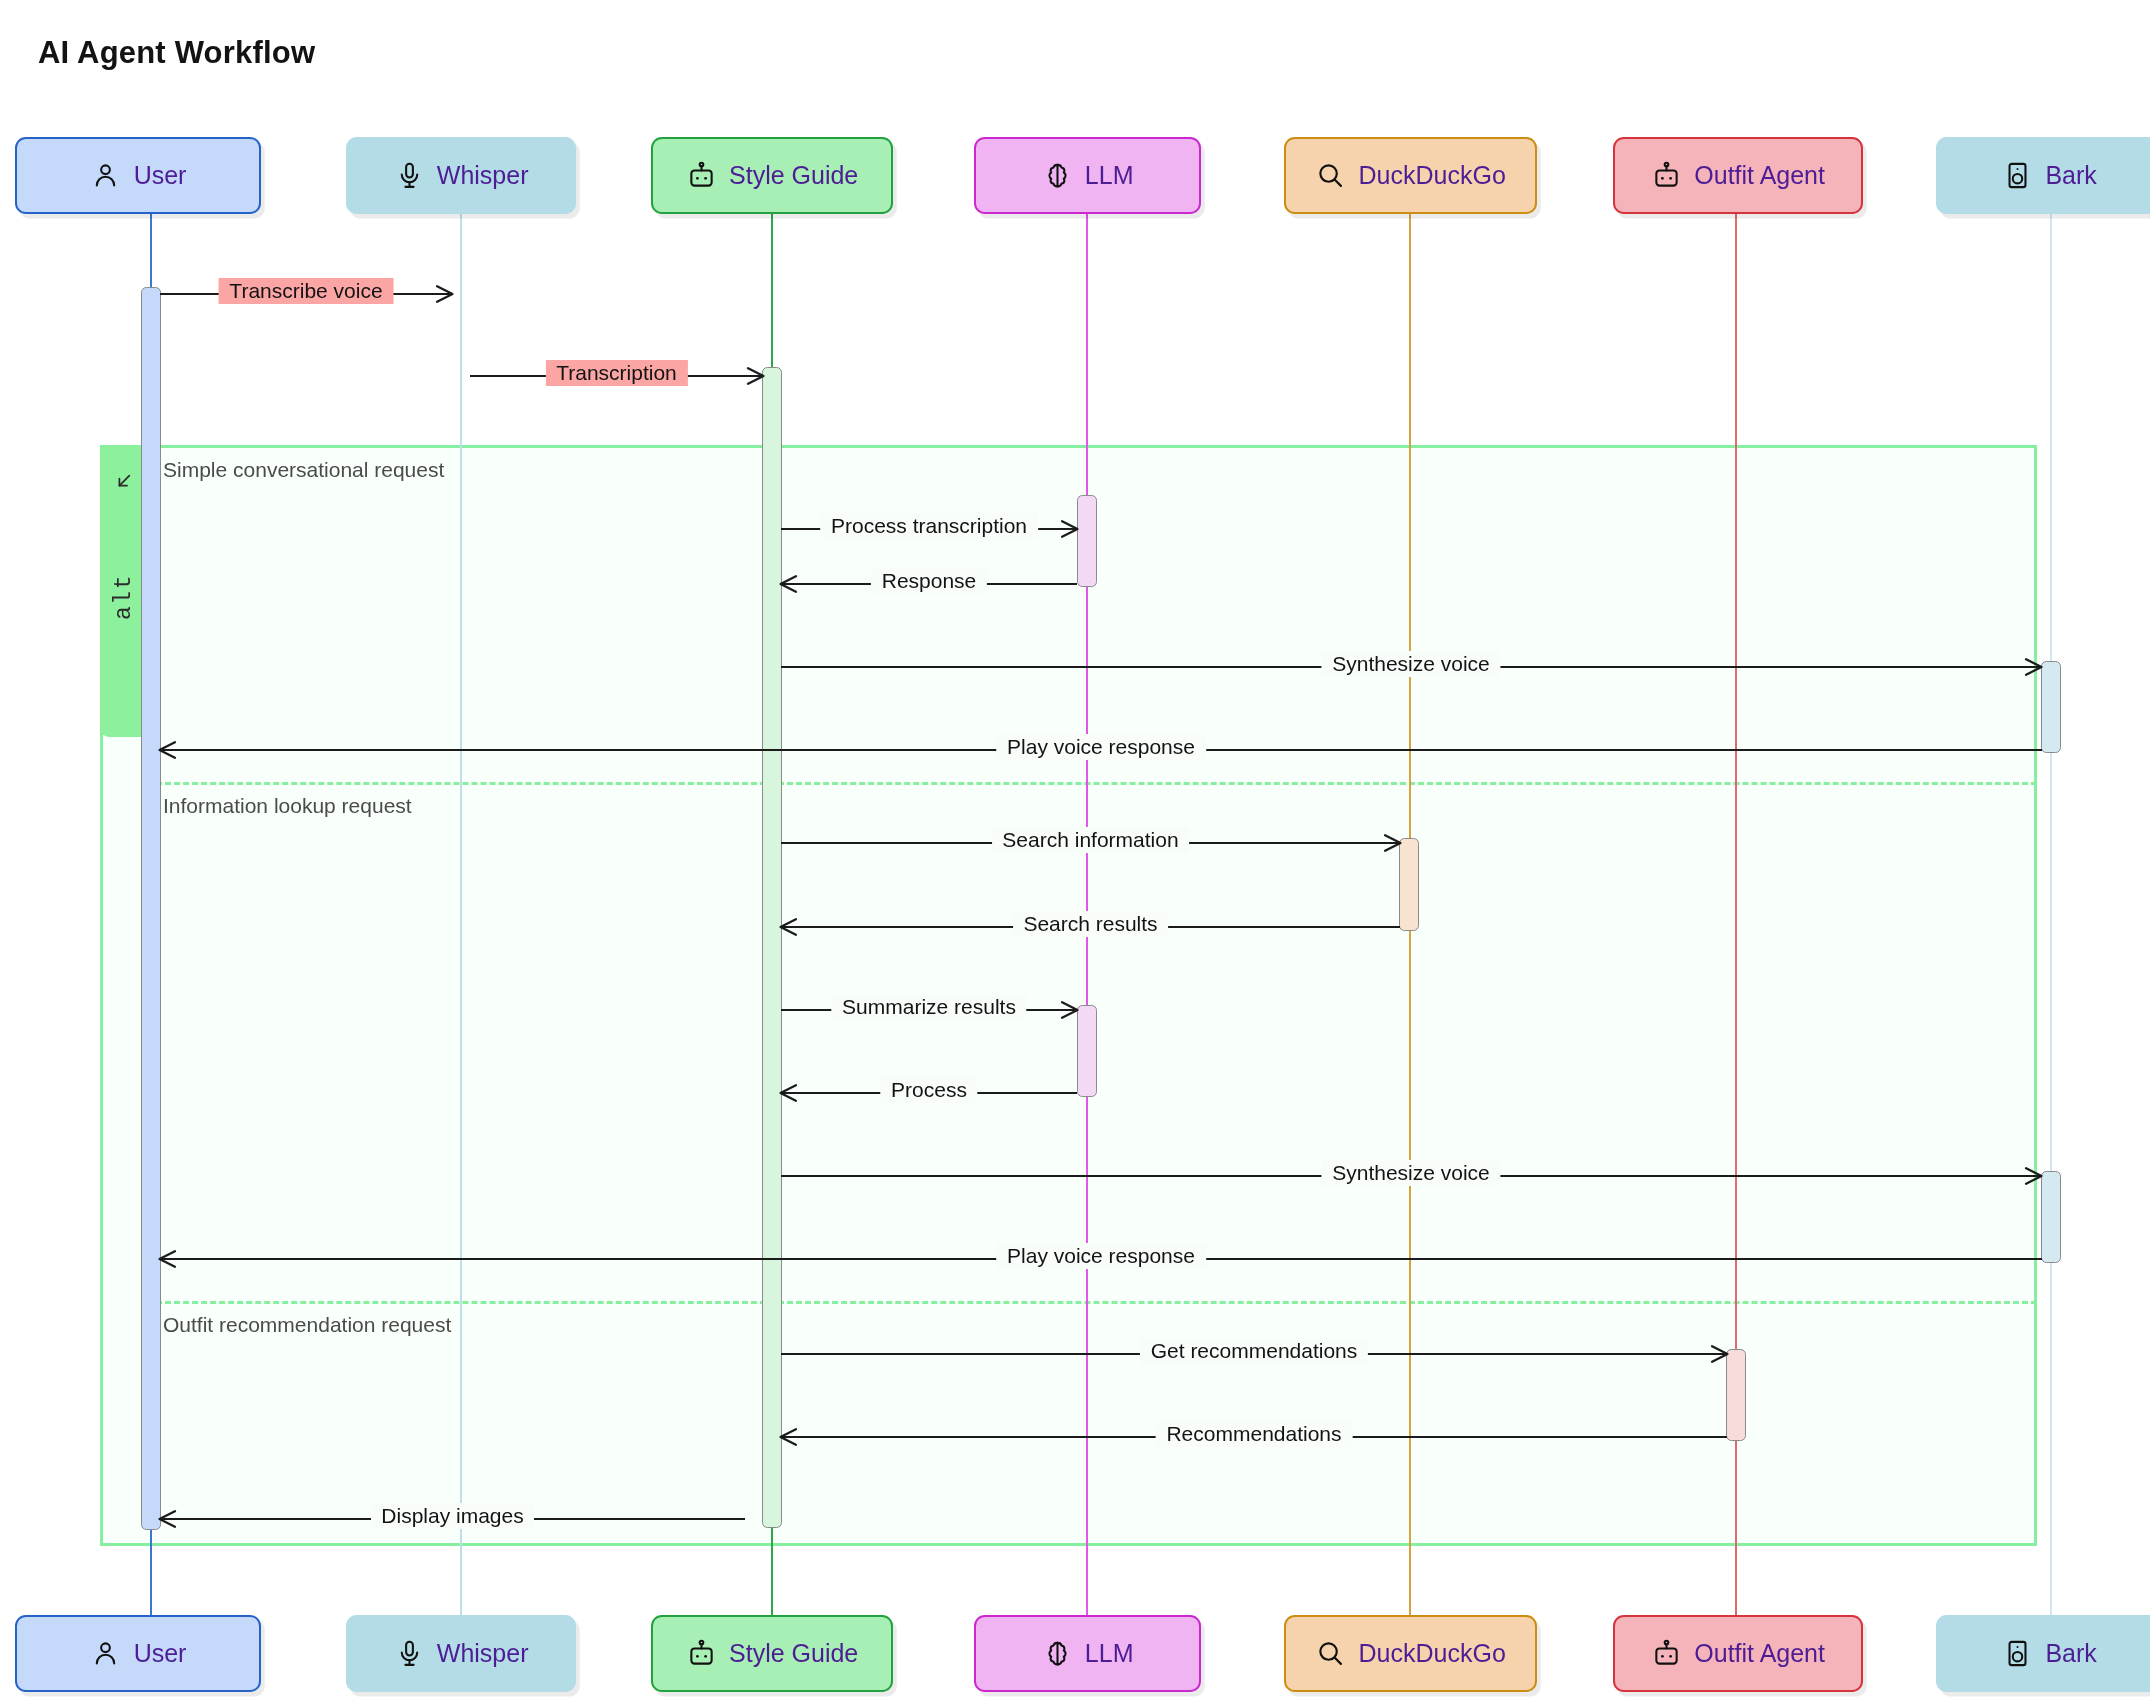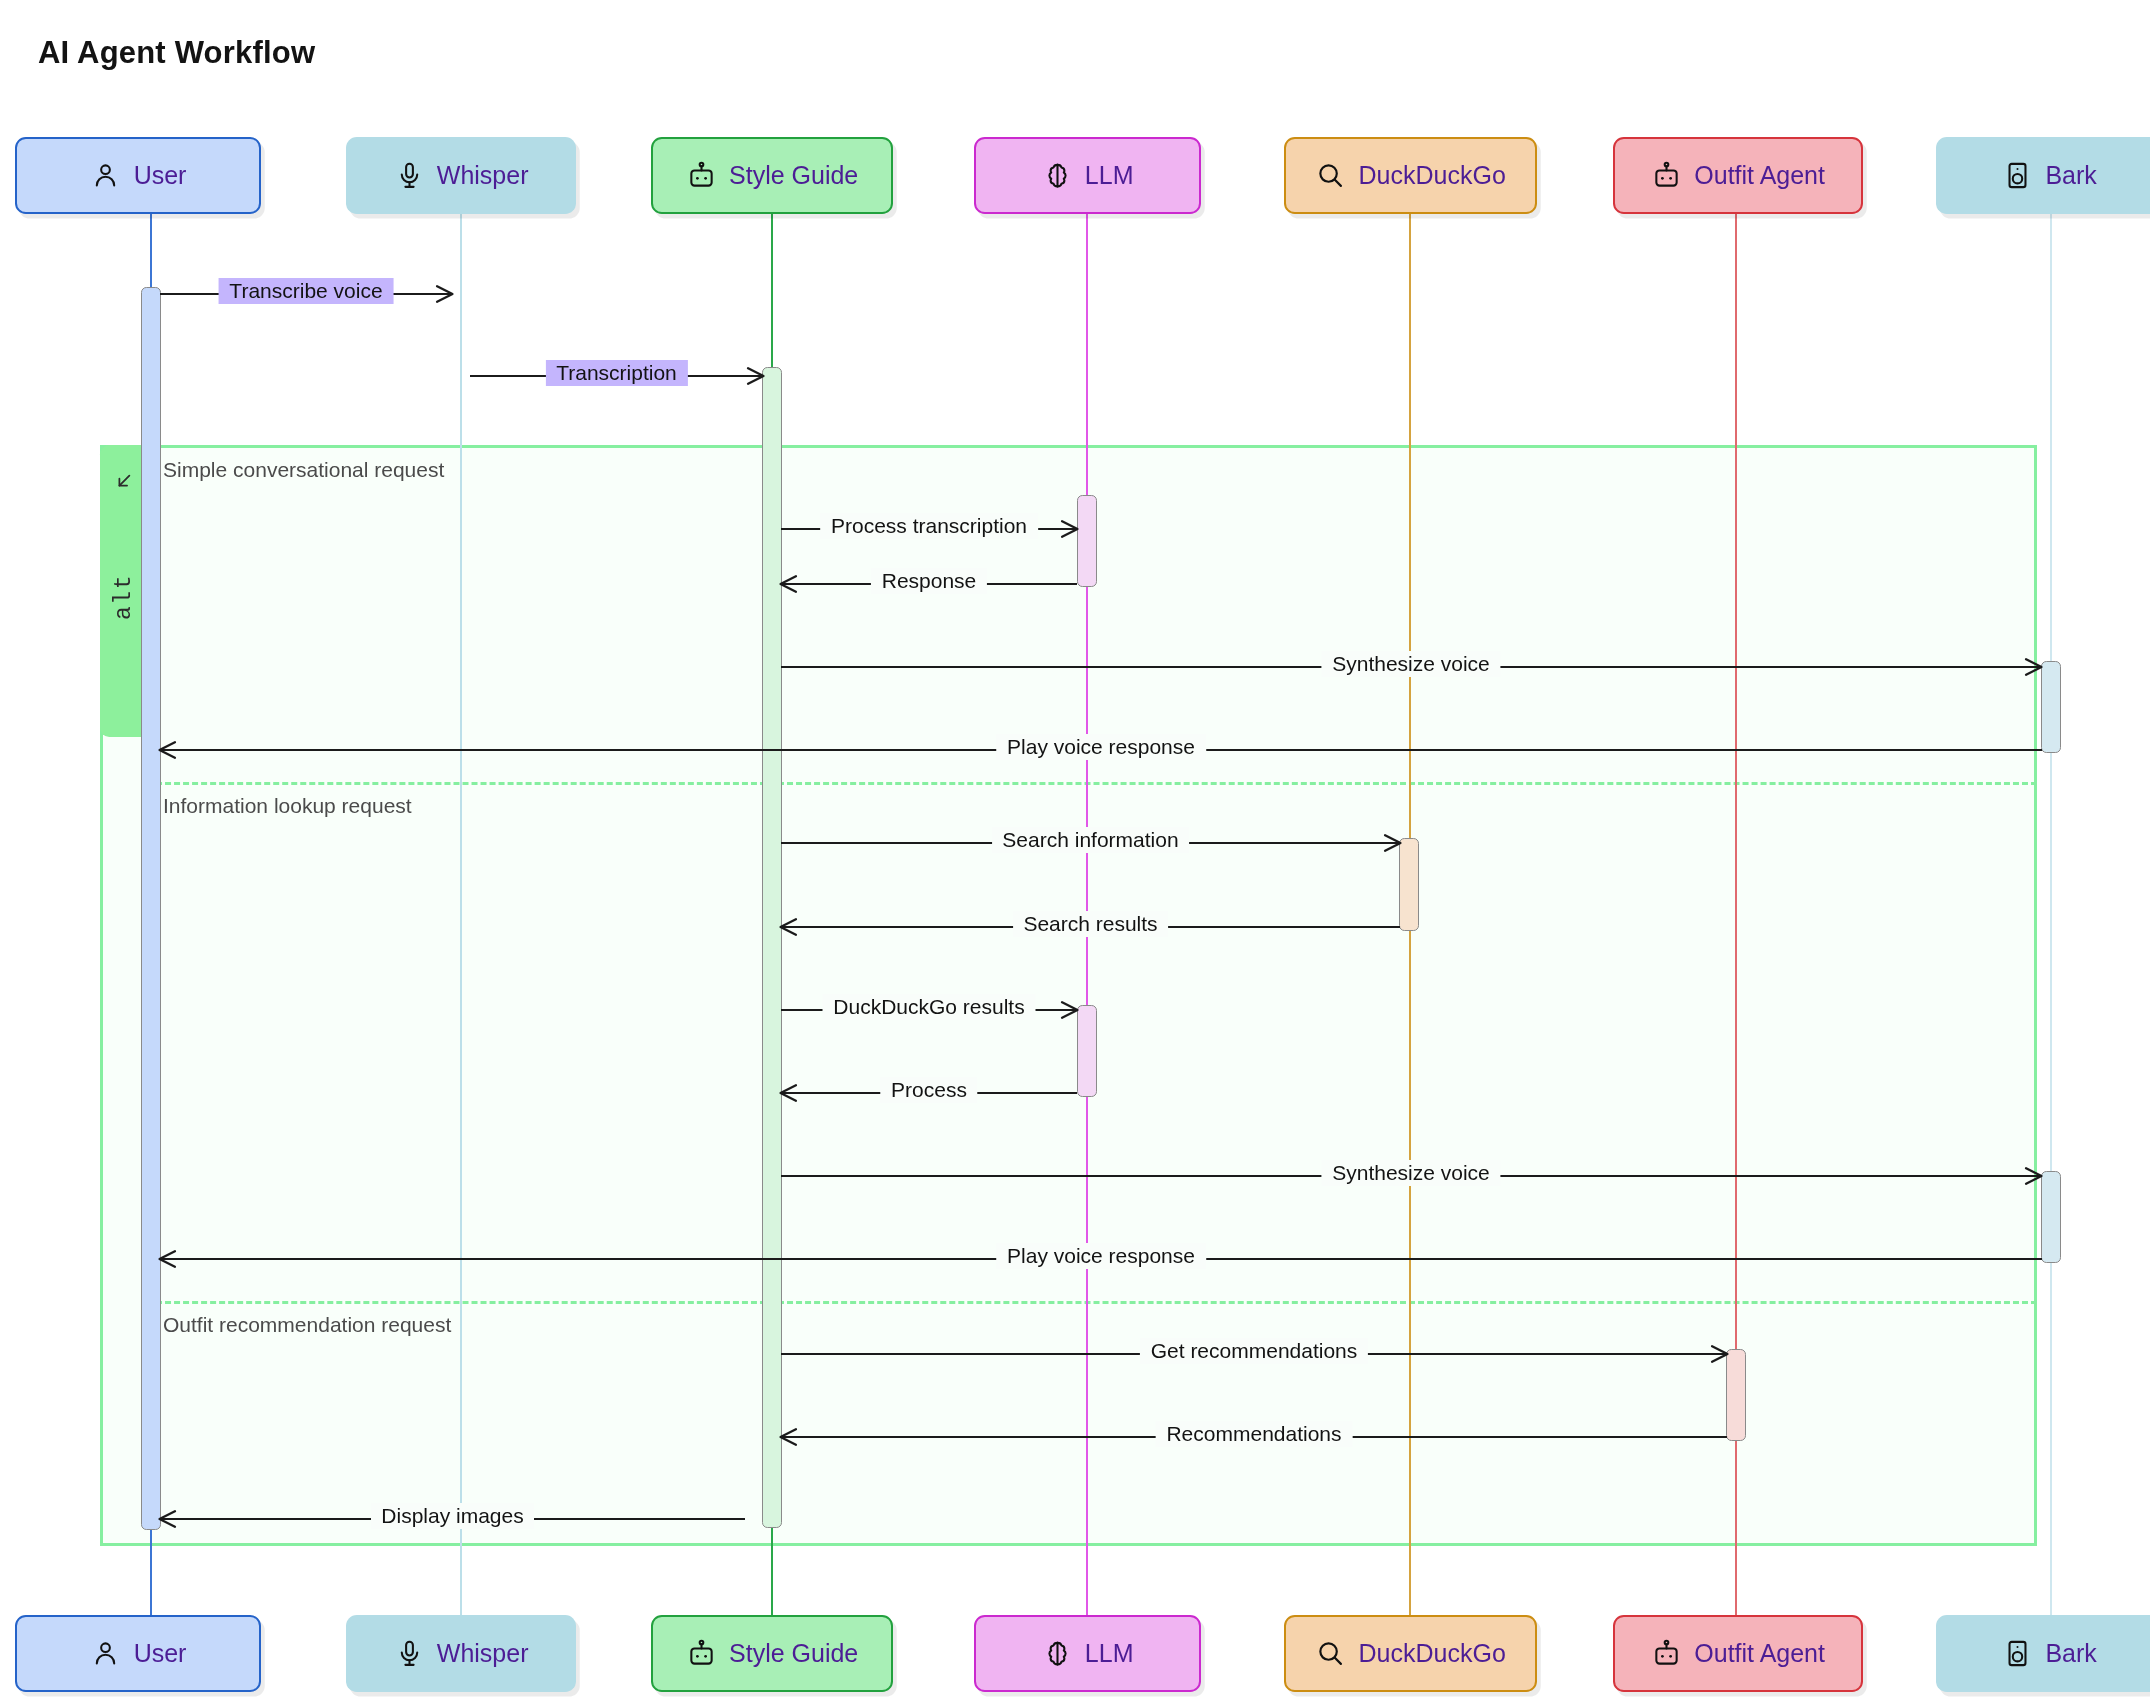--- a/index.html
+++ b/index.html
@@ -71,21 +71,21 @@
   .msg{position:absolute;height:26px;}
   .msg .line{
     position:absolute;left:0;right:0;top:12.3px;height:0;
     border-top:2.3px solid #1b1b1b;
   }
   .msg .txt{
     position:absolute;top:-3.1px;left:50%;transform:translateX(-50%);
     background:#f9fdfa;padding:0 10.8px;
     font-size:21px;color:#131313;white-space:nowrap;line-height:26px;
   }
-  .msg.white .txt{background:#c4b5fd;}
+  .msg.white .txt{background:#fca5a5;}
   .msg .head{position:absolute;top:13px;width:20px;height:20px;}
   .msg .head svg{display:block;overflow:visible;}
   .msg.right .head{right:-2.3px;transform:translateY(-50%);}
   .msg.left  .head{left:-2.3px;transform:translateY(-50%) scaleX(-1);}
 </style>
 </head>
 <body>
 
 <div id="diagram">
   <div class="title">AI Agent Workflow</div>
@@ -190,21 +190,21 @@
         </div>
         <span class="txt">Search results</span>
       </div>
       <div class="msg right" style="left: 781px; top: 997px; width: 296px;">
         <div class="line"></div>
         <div class="head">
           <svg viewBox="0 0 26 26">
             <path d="M4 3 L24 13 L4 23" fill="none" stroke="#1b1b1b" stroke-width="3" stroke-linecap="round" stroke-linejoin="round"></path>
           </svg>
         </div>
-        <span class="txt">DuckDuckGo results</span>
+        <span class="txt">Summarize results</span>
       </div>
       <div class="msg left" style="left: 781px; top: 1080px; width: 296px;">
         <div class="line"></div>
         <div class="head">
           <svg viewBox="0 0 26 26">
             <path d="M4 3 L24 13 L4 23" fill="none" stroke="#1b1b1b" stroke-width="3" stroke-linecap="round" stroke-linejoin="round"></path>
           </svg>
         </div>
         <span class="txt">Process</span>
       </div>

